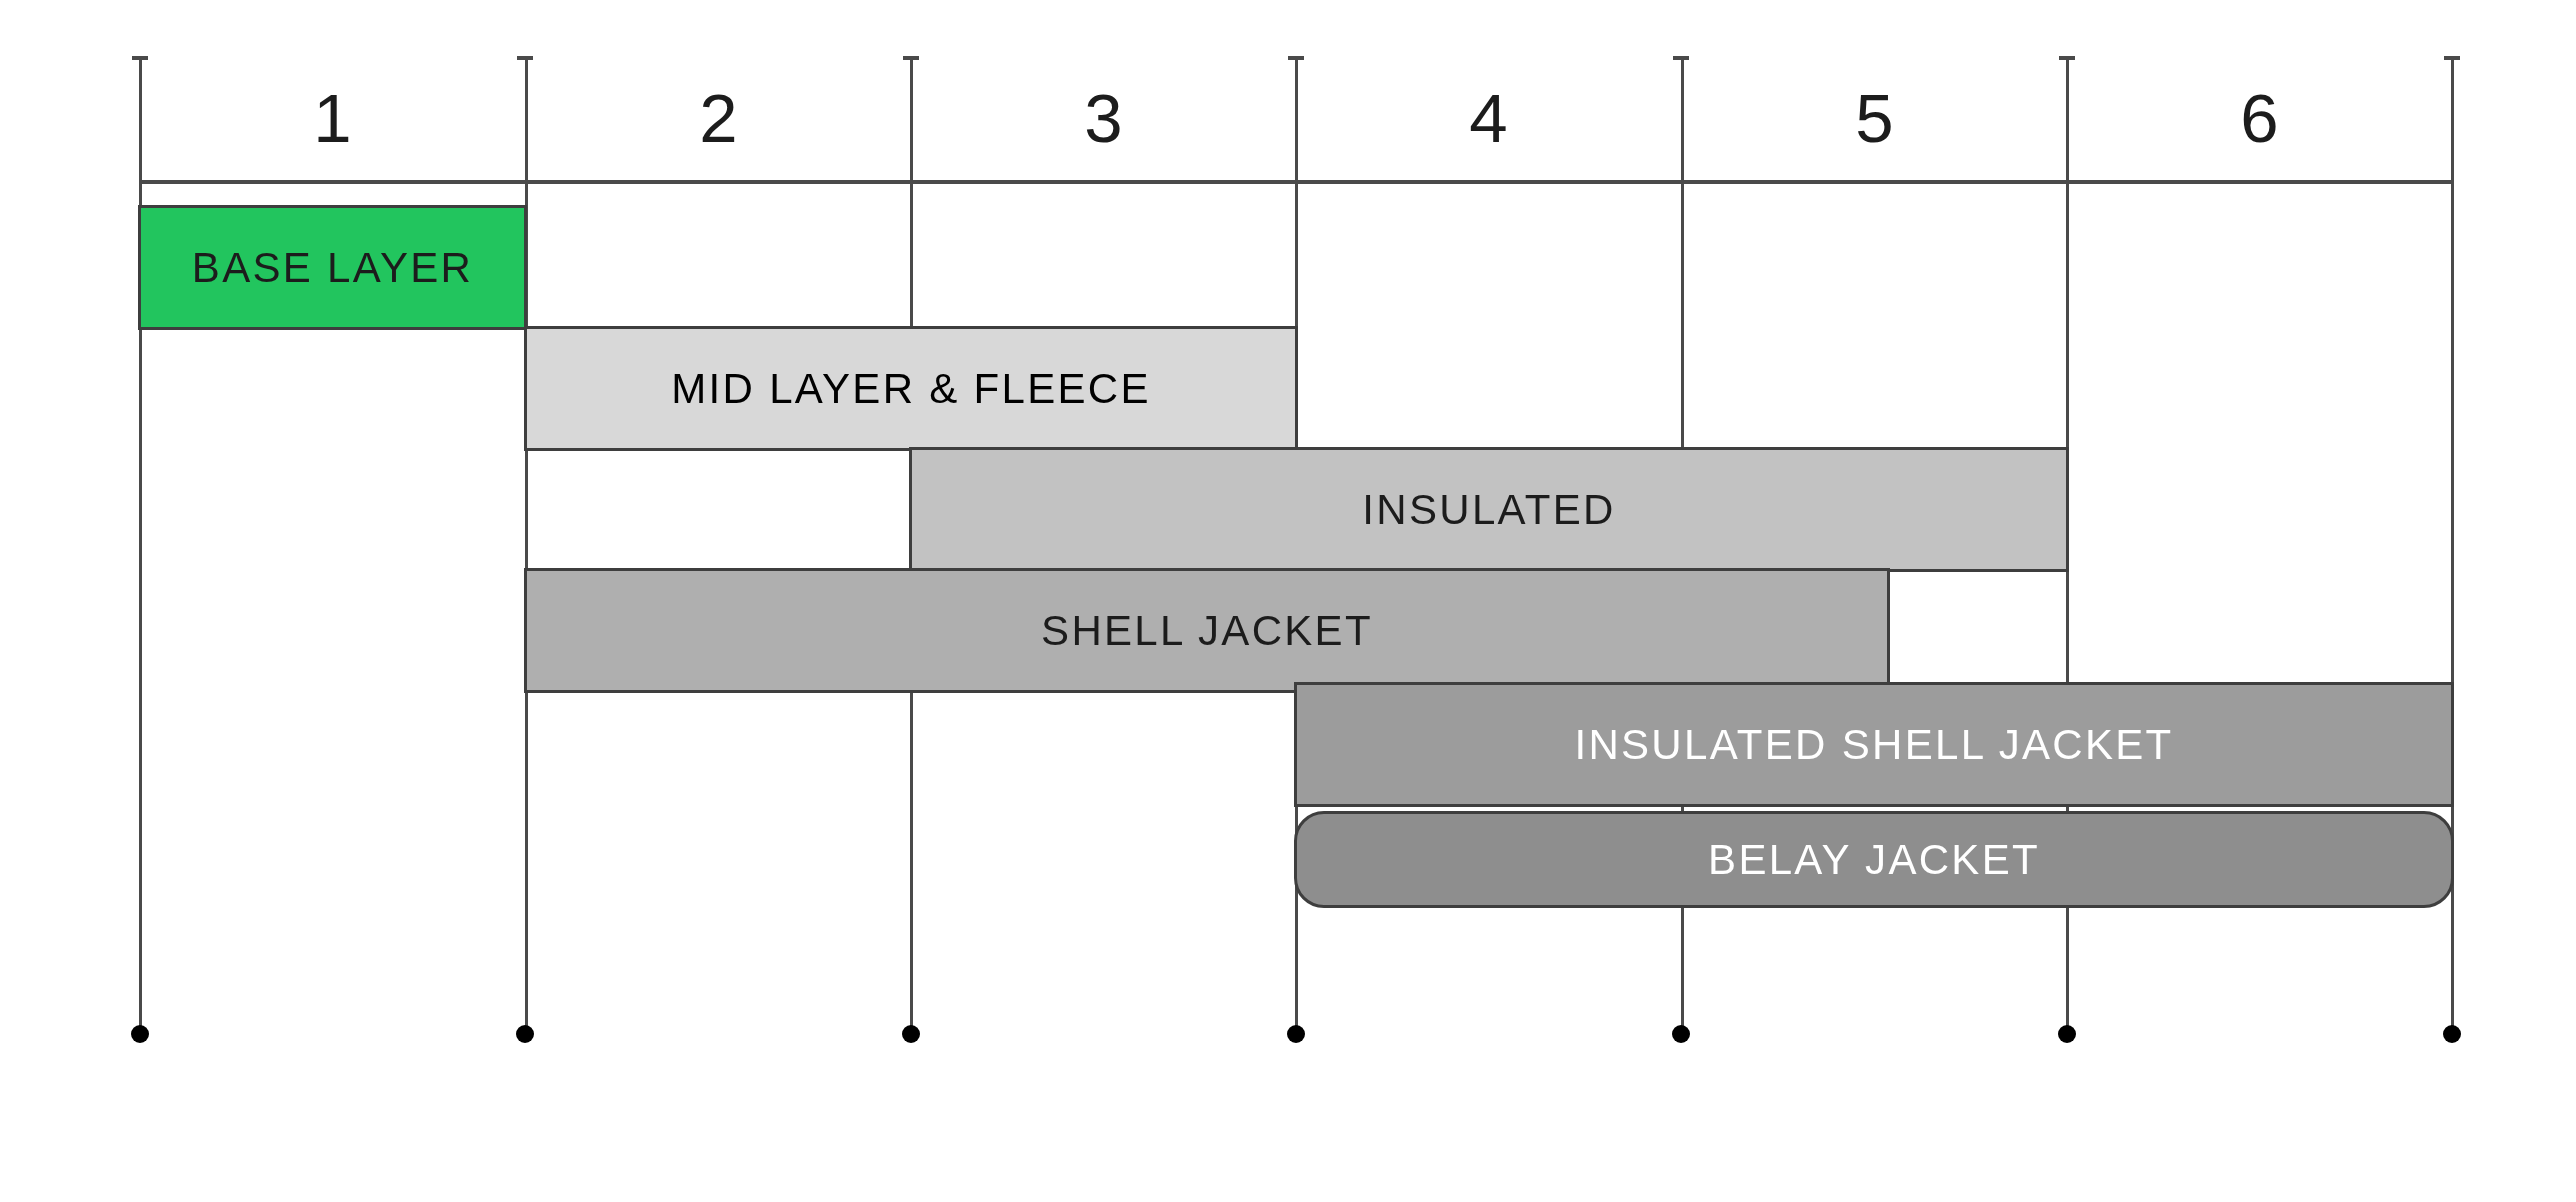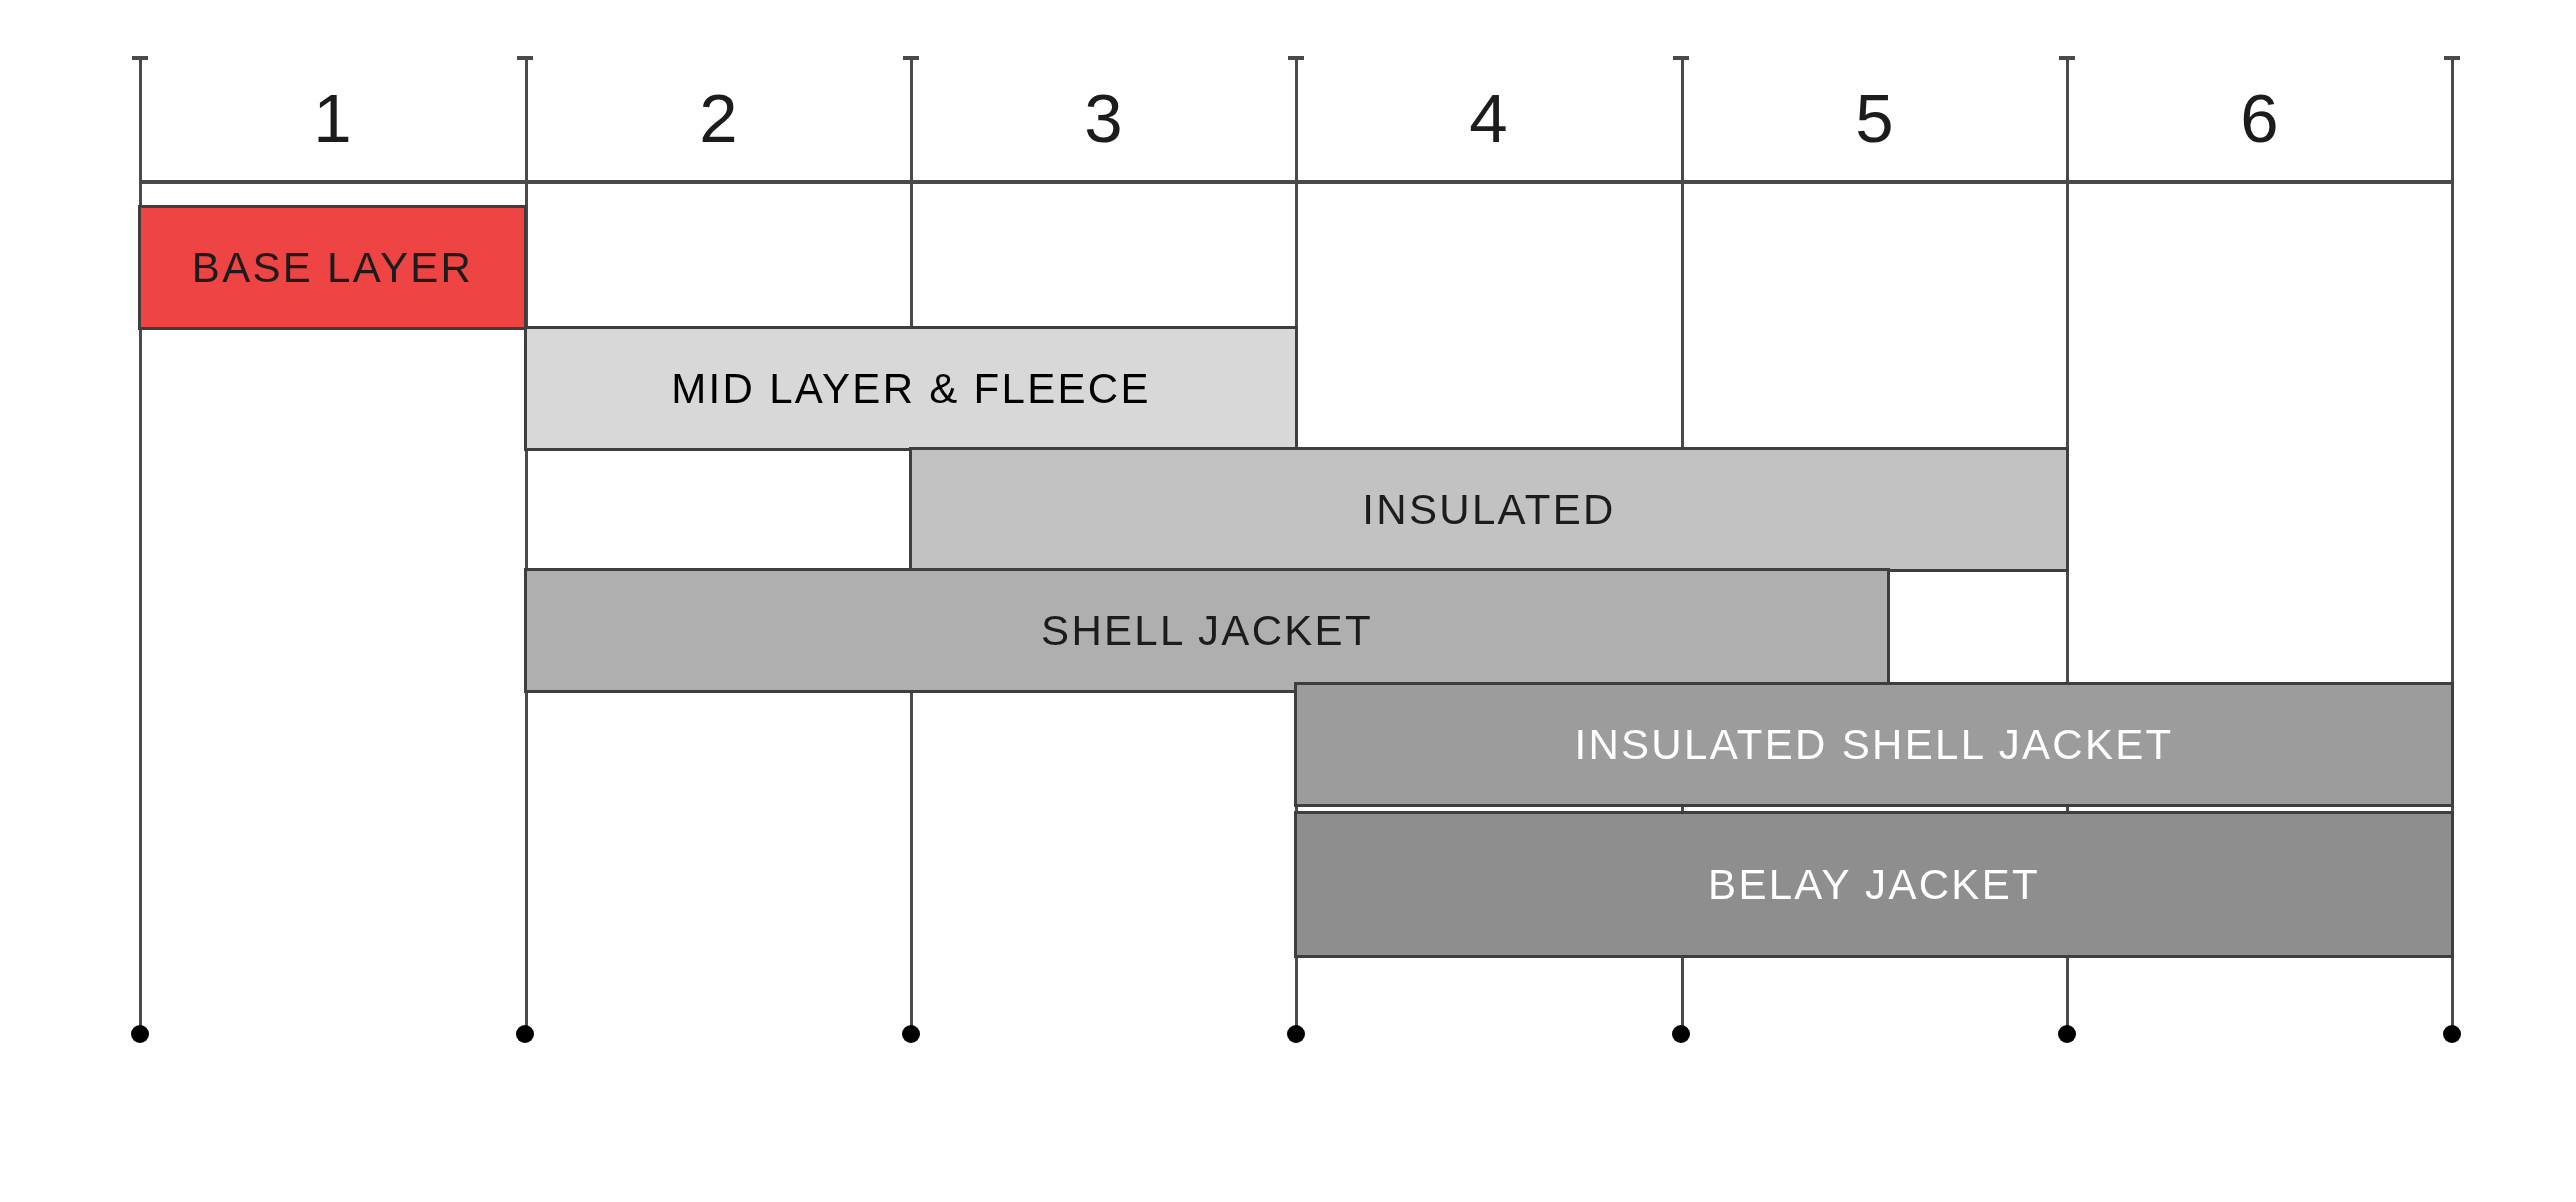--- a/index.html
+++ b/index.html
@@ -62,33 +62,33 @@
     </div>
   <div id="zone-layer">
       <div class="zone-label" style="left: 140px; top: 84px; width: 385px; height: 69px; color: rgb(28, 28, 28);">1</div>
       <div class="zone-label" style="left: 526px; top: 84px; width: 385px; height: 69px; color: rgb(28, 28, 28);">2</div>
       <div class="zone-label" style="left: 911px; top: 84px; width: 385px; height: 69px; color: rgb(28, 28, 28);">3</div>
       <div class="zone-label" style="left: 1296px; top: 84px; width: 385px; height: 69px; color: rgb(28, 28, 28);">4</div>
       <div class="zone-label" style="left: 1682px; top: 84px; width: 385px; height: 69px; color: rgb(28, 28, 28);">5</div>
       <div class="zone-label" style="left: 2067px; top: 84px; width: 385px; height: 69px; color: rgb(28, 28, 28);">6</div>
     </div>
   <div id="bar-layer">
-      <div class="bar" style="left: 138px; top: 205px; width: 389px; height: 125px; background: #ef4444; border-color: rgb(62, 62, 62);">
+      <div class="bar" style="left: 138px; top: 205px; width: 389px; height: 125px; background: #22c55e; border-color: rgb(62, 62, 62);">
         <span class="bar-label" style="color: rgb(28, 28, 28);">BASE LAYER</span>
       </div>
       <div class="bar" style="left: 524px; top: 326px; width: 774px; height: 125px; background: rgb(216, 216, 216); border-color: rgb(62, 62, 62);">
         <span class="bar-label" style="color: #000000;">MID LAYER &amp; FLEECE</span>
       </div>
       <div class="bar" style="left: 909px; top: 447px; width: 1160px; height: 125px; background: rgb(194, 194, 194); border-color: rgb(62, 62, 62);">
         <span class="bar-label" style="color: rgb(28, 28, 28);">INSULATED</span>
       </div>
       <div class="bar" style="left: 524px; top: 568px; width: 1366px; height: 125px; background: rgb(175, 175, 175); border-color: rgb(62, 62, 62);">
         <span class="bar-label" style="color: rgb(28, 28, 28);">SHELL JACKET</span>
       </div>
       <div class="bar" style="left: 1294px; top: 682px; width: 1160px; height: 125px; background: rgb(156, 156, 156); border-color: rgb(62, 62, 62);">
         <span class="bar-label" style="color: rgb(255, 255, 255);">INSULATED SHELL JACKET</span>
       </div>
-      <div class="bar" style="left: 1294px; top: 811px; width: 1160px; height: 147px; background: rgb(142, 142, 142); border-color: rgb(62, 62, 62);">
+      <div class="bar" style="left: 1294px; top: 811px; width: 1160px; height: 97px; background: rgb(142, 142, 142); border-color: rgb(62, 62, 62); border-radius: 30px;">
         <span class="bar-label" style="color: rgb(255, 255, 255);">BELAY JACKET</span>
       </div>
     </div>
 </div>
 
 
 </body></html>

